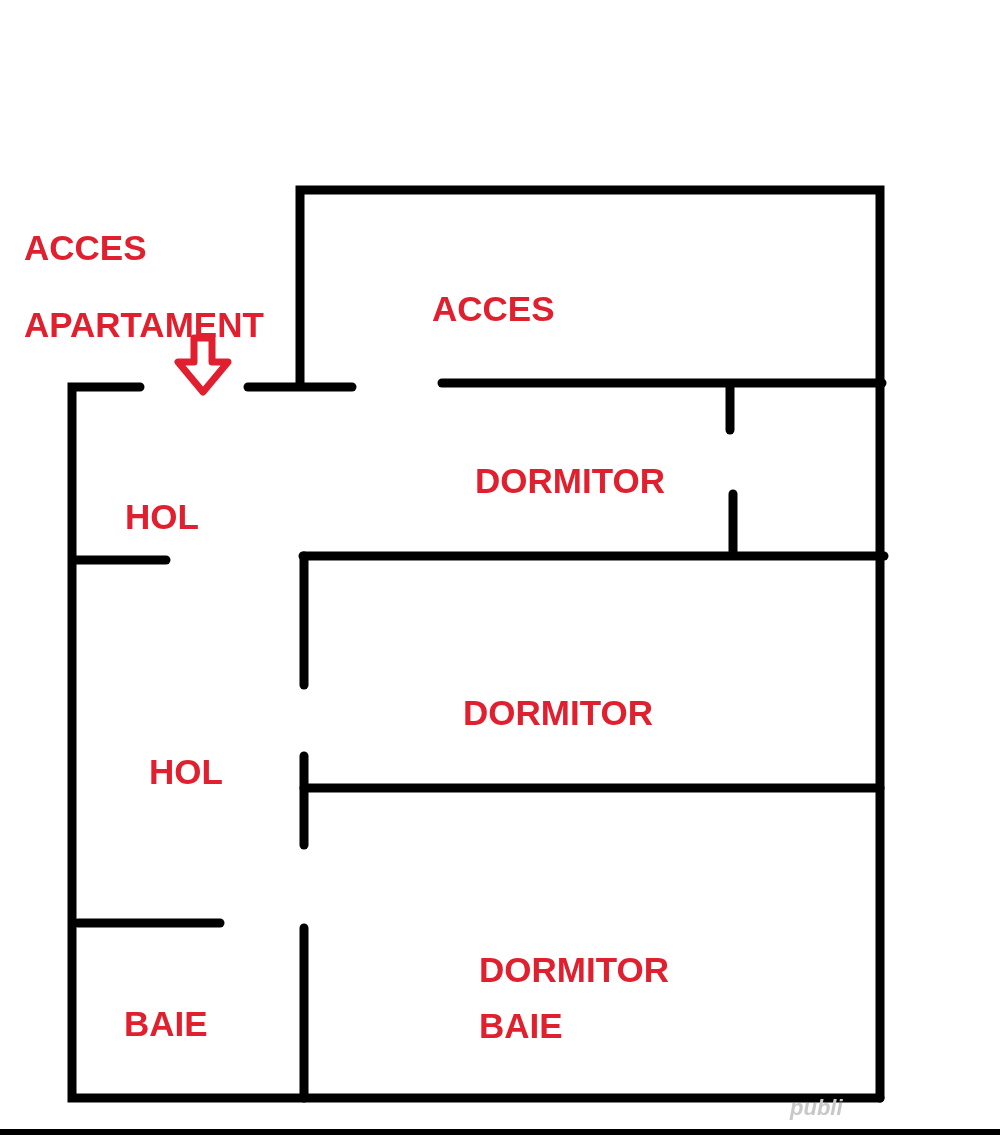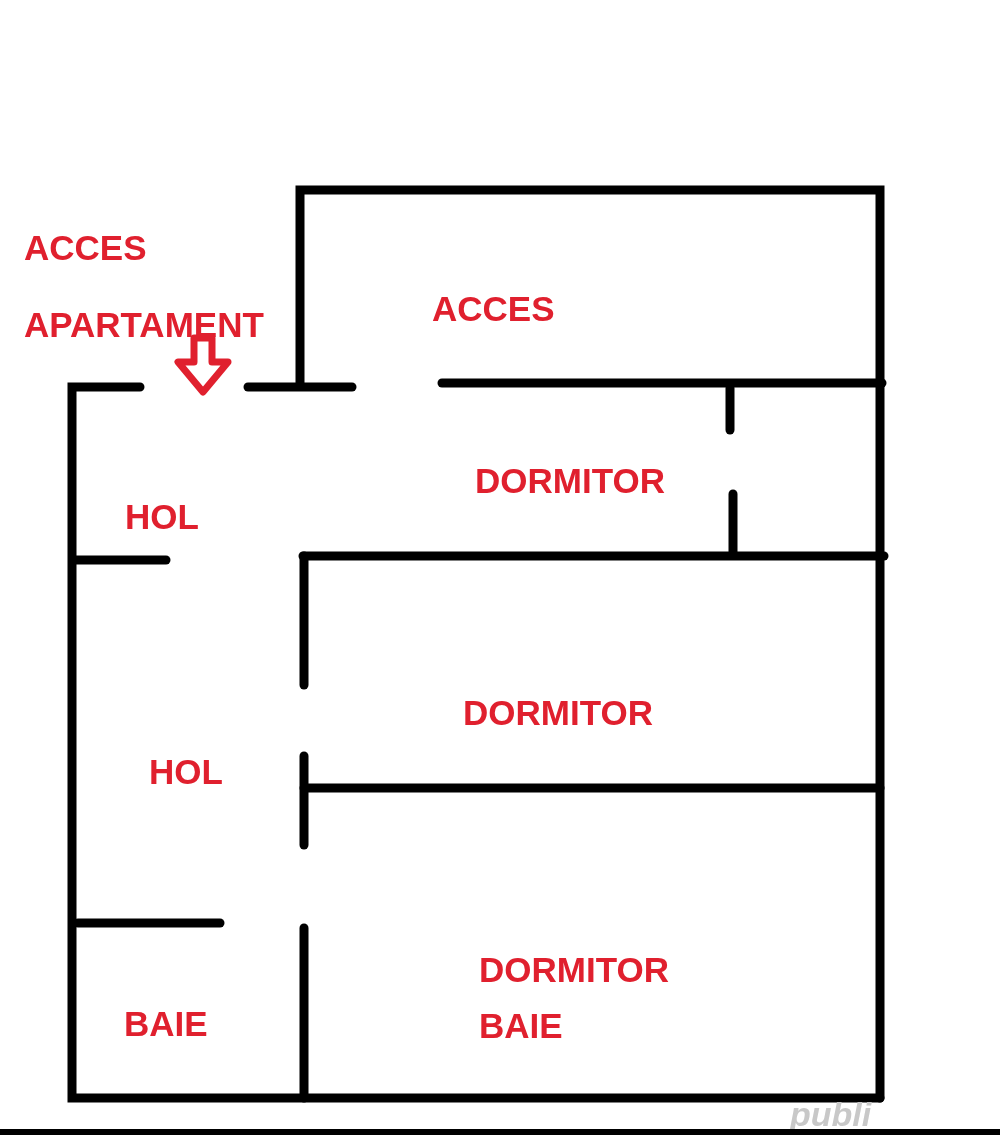--- a/index.html
+++ b/index.html
@@ -1,20 +1,20 @@
 <!DOCTYPE html>
 <html><head>
 <meta charset="utf-8">
 <style>
   html, body { margin:0; padding:0; background:#ffffff; }
   body { width:1000px; height:1135px; position:relative; overflow:hidden; font-family:"Liberation Sans", sans-serif; }
   svg.plan { position:absolute; left:0; top:0; }
   .lbl { position:absolute; color:#e0202e; font-weight:bold; font-size:35px; line-height:1; white-space:nowrap; letter-spacing:0px; }
   .bottom-bar { position:absolute; left:0; top:1129px; width:1000px; height:6px; background:#000; }
-  .wm { position:absolute; left:790px; top:1095px; color:#c8c8c8; font-weight:bold; font-style:italic; font-size:34px; }
+  .wm { position:absolute; left:790px; top:1095px; color:#c8c8c8; font-weight:bold; font-style:italic; font-size:22px; }
 </style>
 </head>
 <body>
 
 <svg class="plan" width="1000" height="1135" viewBox="0 0 1000 1135">
   <g stroke="#000" stroke-width="9" stroke-linecap="round" fill="none">
 
     <polyline points="300,385 300,190 880,190 880,385"></polyline>
 
     <polyline points="140,387 72,387 72,1098 880,1098"></polyline>

